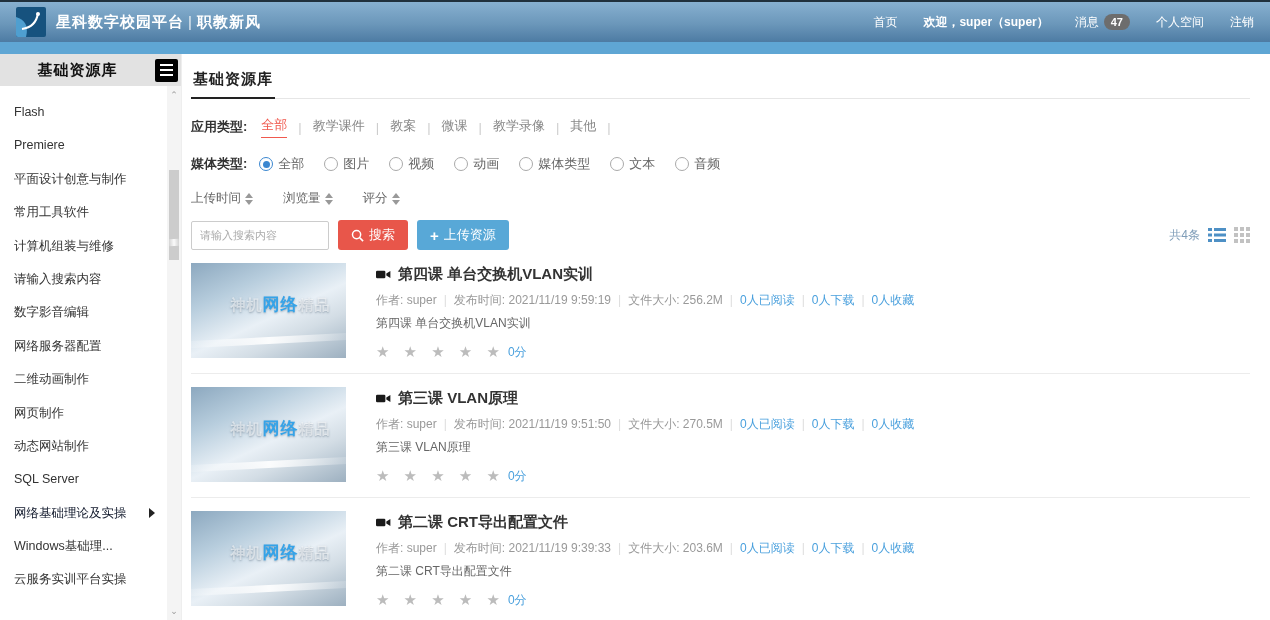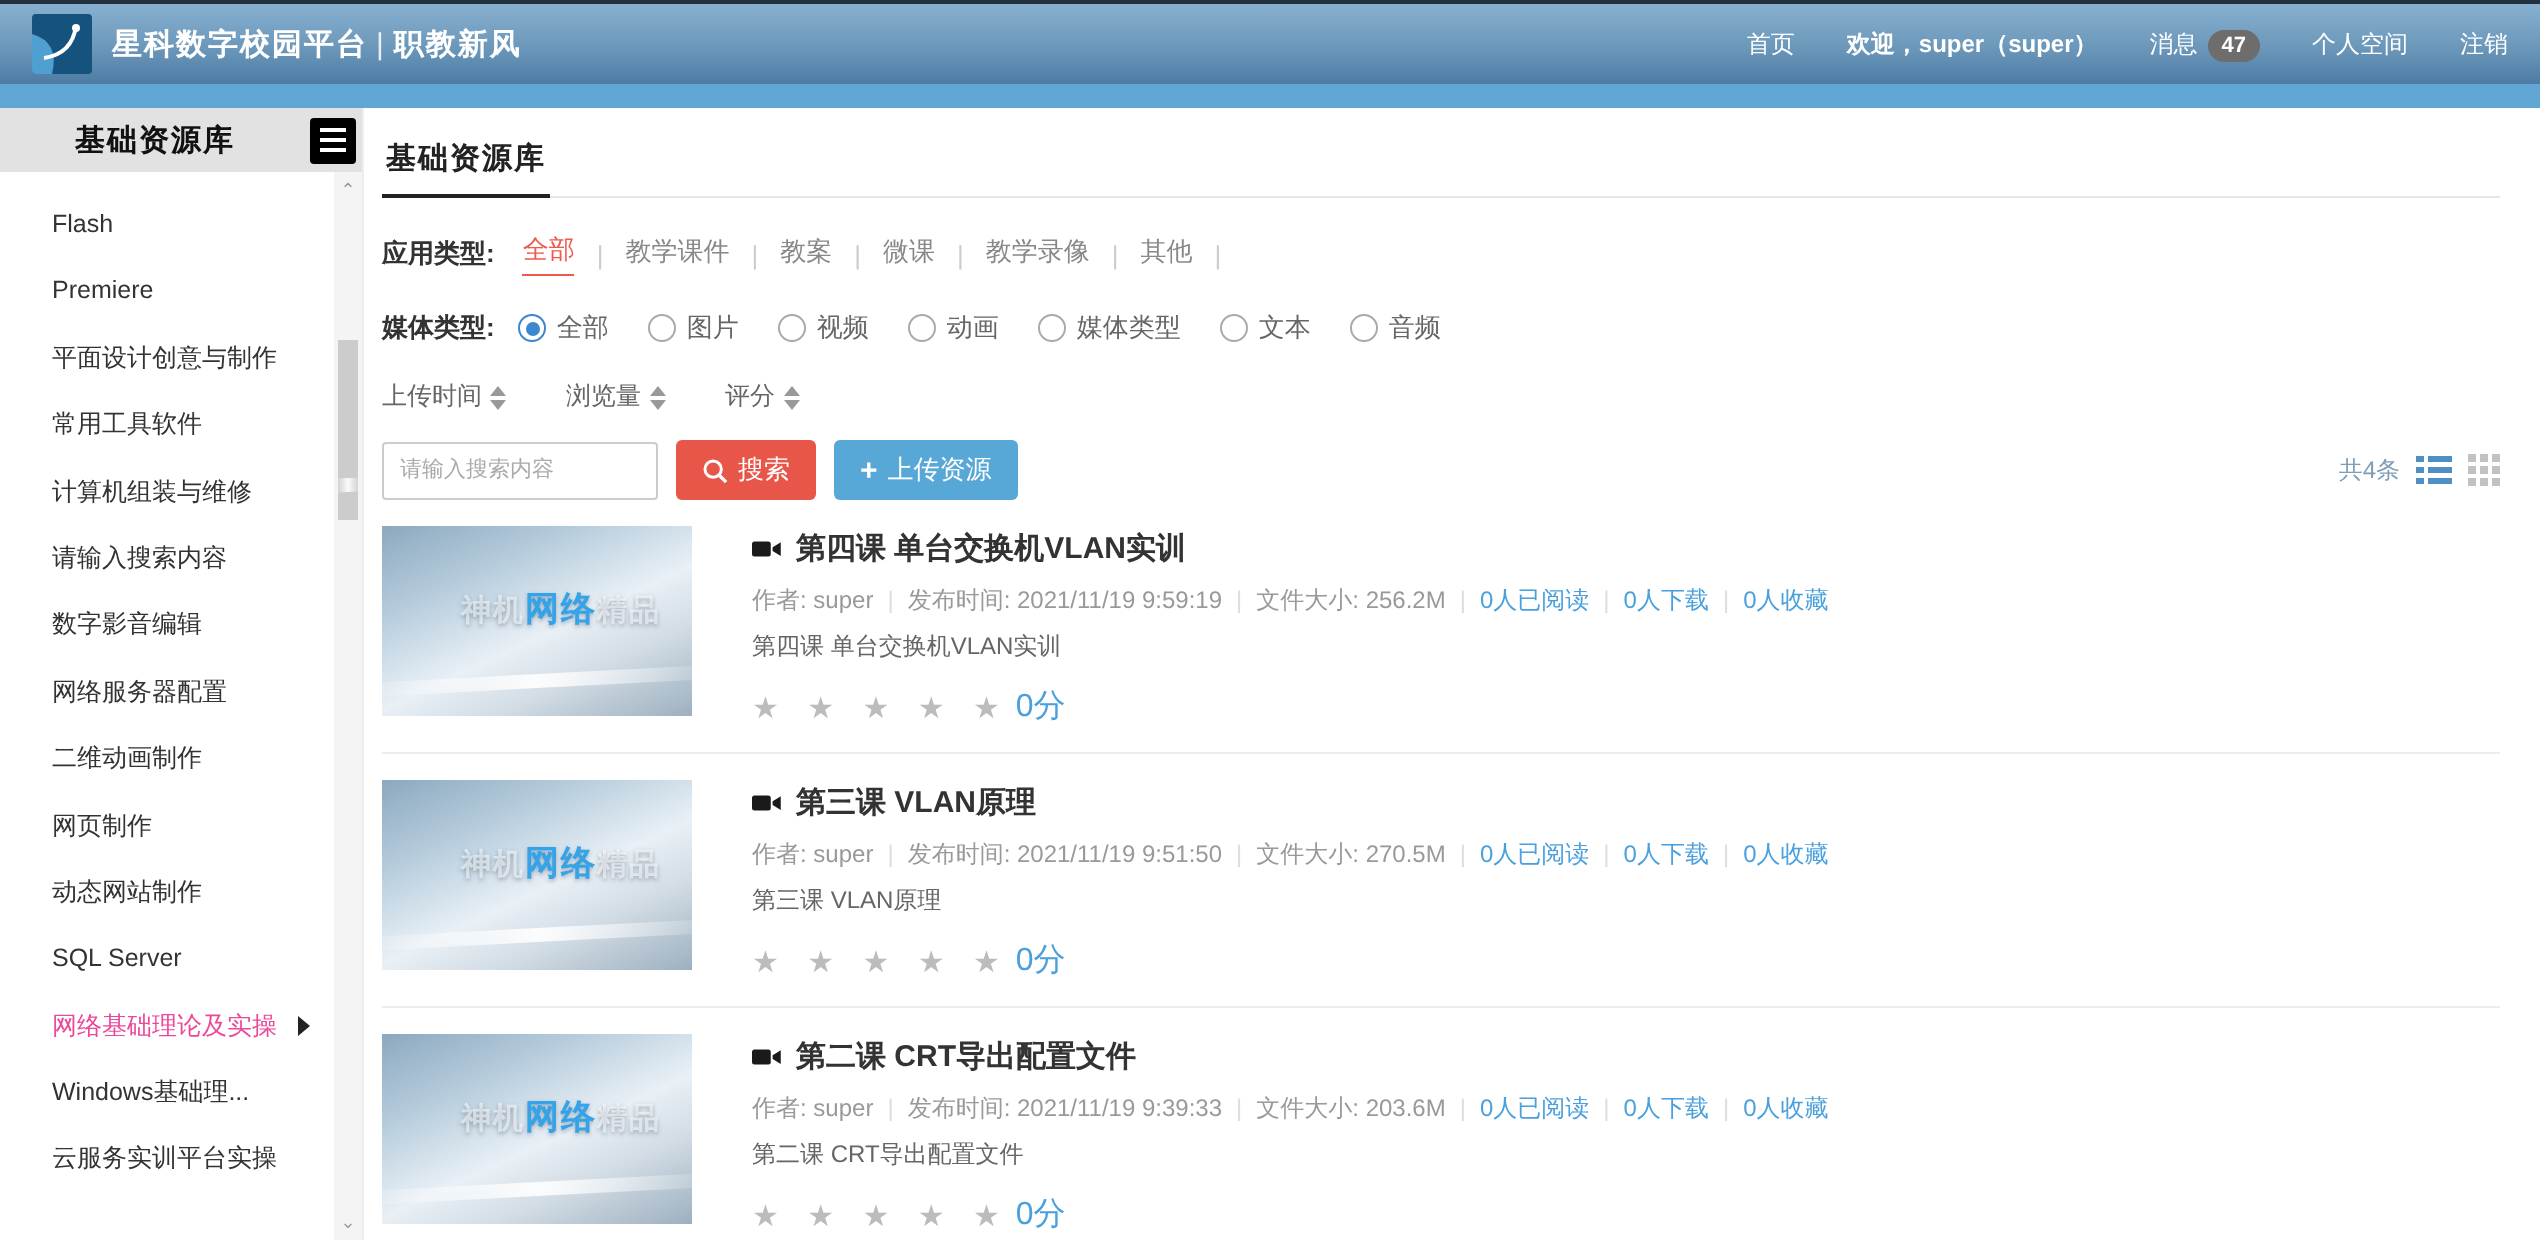--- a/index.html
+++ b/index.html
@@ -20,23 +20,23 @@
     background:#6d6d6d; color:#fff; font-size:11px; font-weight:bold; }
 
   
   .sidebar { position:absolute; left:0; top:54px; width:182px; bottom:0; background:#fff; border-right:1px solid #eee; }
   .sidebar-header { height:32px; background:#e2e2e2; display:flex; align-items:center; }
   .sidebar-title { flex:1; text-align:center; font-size:15px; font-weight:bold; color:#111; letter-spacing:1px; }
   .hamburger { width:23px; height:23px; background:#000; border-radius:2px; margin-right:3px; cursor:pointer;
     display:flex; flex-direction:column; justify-content:center; align-items:center; gap:3px; }
   .hamburger i { display:block; width:13px; height:2px; background:#fff; }
   .sidebar-list { position:absolute; top:32px; left:0; right:14px; bottom:0; padding-top:10px; }
-  .side-item { height:33.4px; line-height:33.4px; padding-left:26px; font-size:12.5px; color:#333;
+  .side-item { height:33.4px; line-height:33.4px; padding-left:14px; font-size:12.5px; color:#333;
     white-space:nowrap; cursor:pointer; position:relative; }
-  .side-item.active { color:#ec4899; }
+  .side-item.active { color:#0f172a; }
   .side-item .arrow { position:absolute; right:12px; top:50%; margin-top:-5px; width:0; height:0;
     border-left:6px solid #222; border-top:5px solid transparent; border-bottom:5px solid transparent; }
   .side-scroll { position:absolute; right:0; top:32px; bottom:0; width:14px; background:#f4f4f4; }
   .side-scroll .chev { position:absolute; left:0; width:14px; height:14px; color:#9a9a9a; font-size:9px;
     line-height:14px; text-align:center; cursor:pointer; }
   .side-scroll .chev.up { top:2px; }
   .side-scroll .chev.down { bottom:2px; }
   .side-scroll .thumb { position:absolute; left:2px; width:10px; top:84px; height:90px; background:#ccc; cursor:pointer; }
 
   
@@ -88,21 +88,21 @@
     transform:rotate(-3deg); }
   .res-body { flex:1; min-width:0; padding-top:2px; }
   .res-title-row { display:flex; align-items:center; gap:7px; cursor:pointer; }
   .cam-icon { display:inline-flex; }
   .res-title { font-size:15px; font-weight:bold; color:#333; }
   .res-meta { margin-top:8px; font-size:12px; color:#999; }
   .res-meta .blue { color:#4aa0dd; }
   .res-meta .sep { color:#ddd; margin:0 7px; }
   .res-desc { margin-top:6px; font-size:12px; color:#666; }
   .stars-row { margin-top:11px; font-size:15px; color:#bcbcbc; letter-spacing:5px; display:flex; align-items:center; }
-  .score { font-size:16px; color:#4aa0dd; letter-spacing:0; margin-left:3px; }
+  .score { font-size:12px; color:#4aa0dd; letter-spacing:0; margin-left:3px; }
 </style>
 </head>
 <body>
 
 <div class="page">
 
   <div class="navbar">
     <div class="logo">
       <svg width="30" height="30" viewBox="0 0 30 30">
         <rect width="30" height="30" fill="#16527e"></rect>

